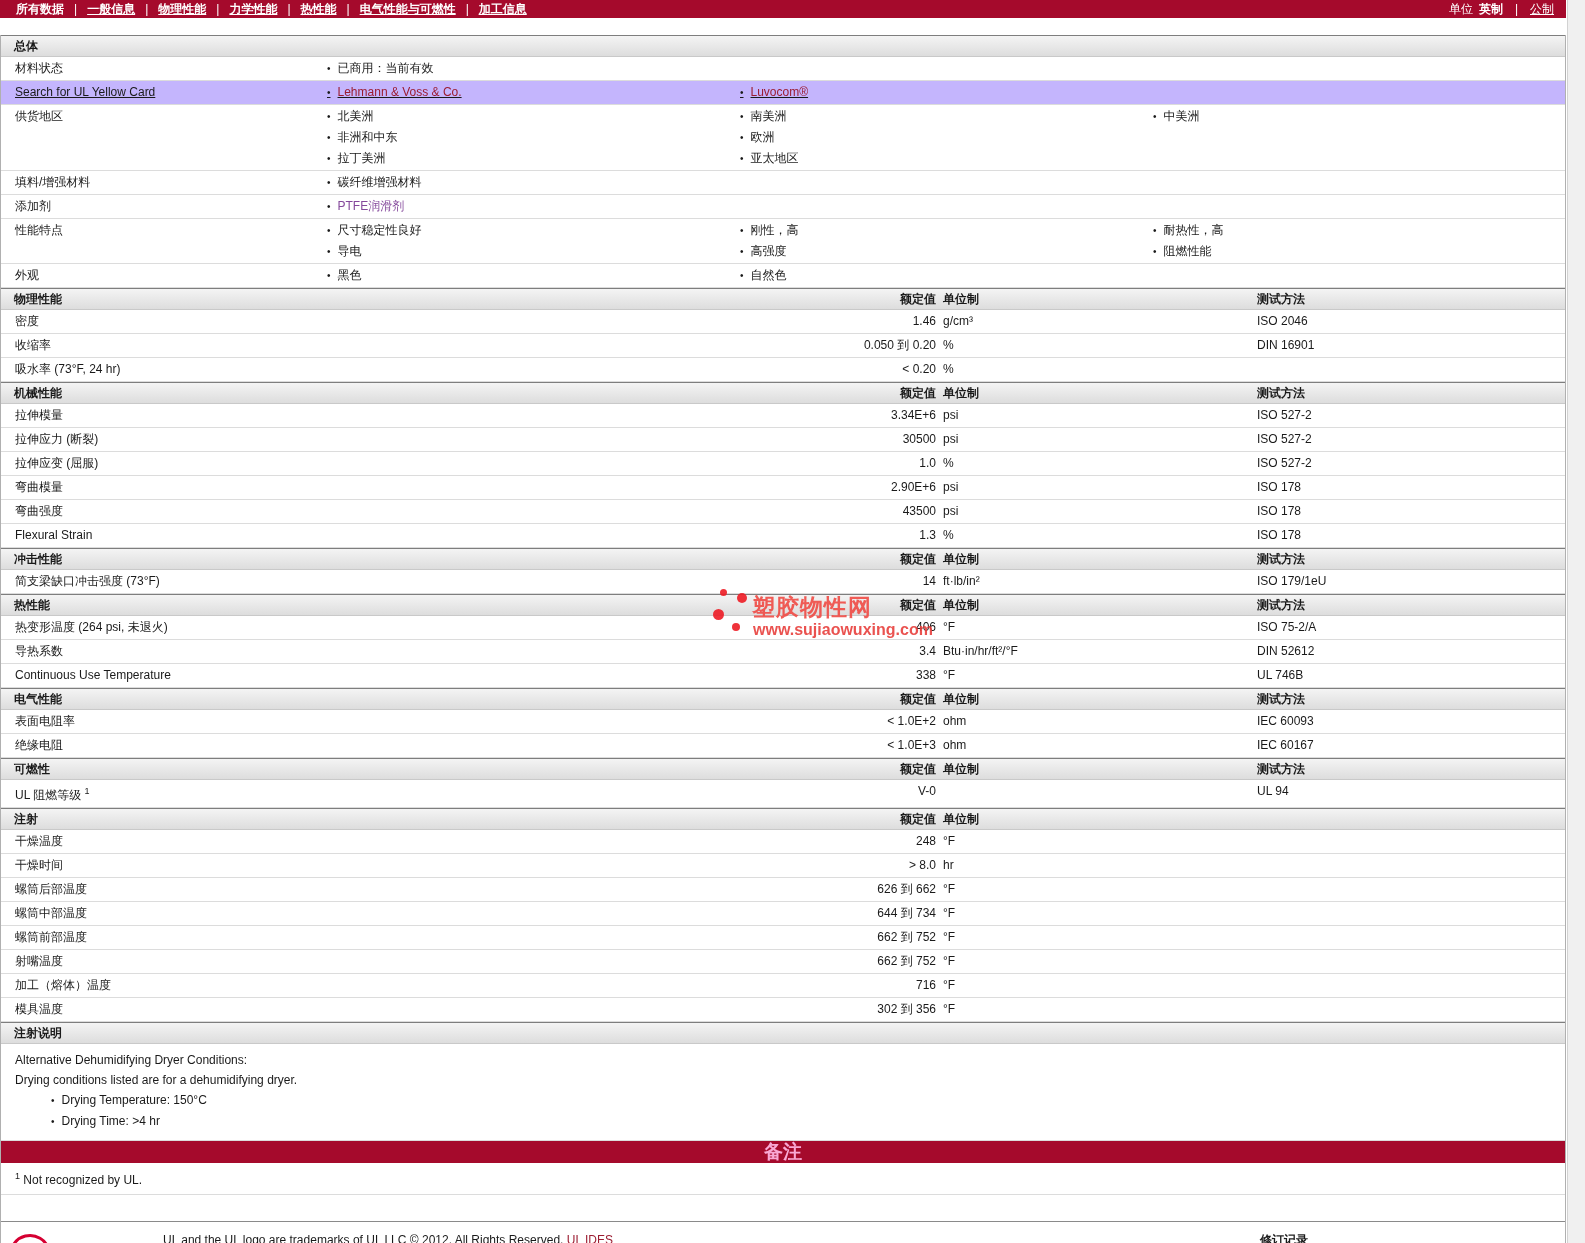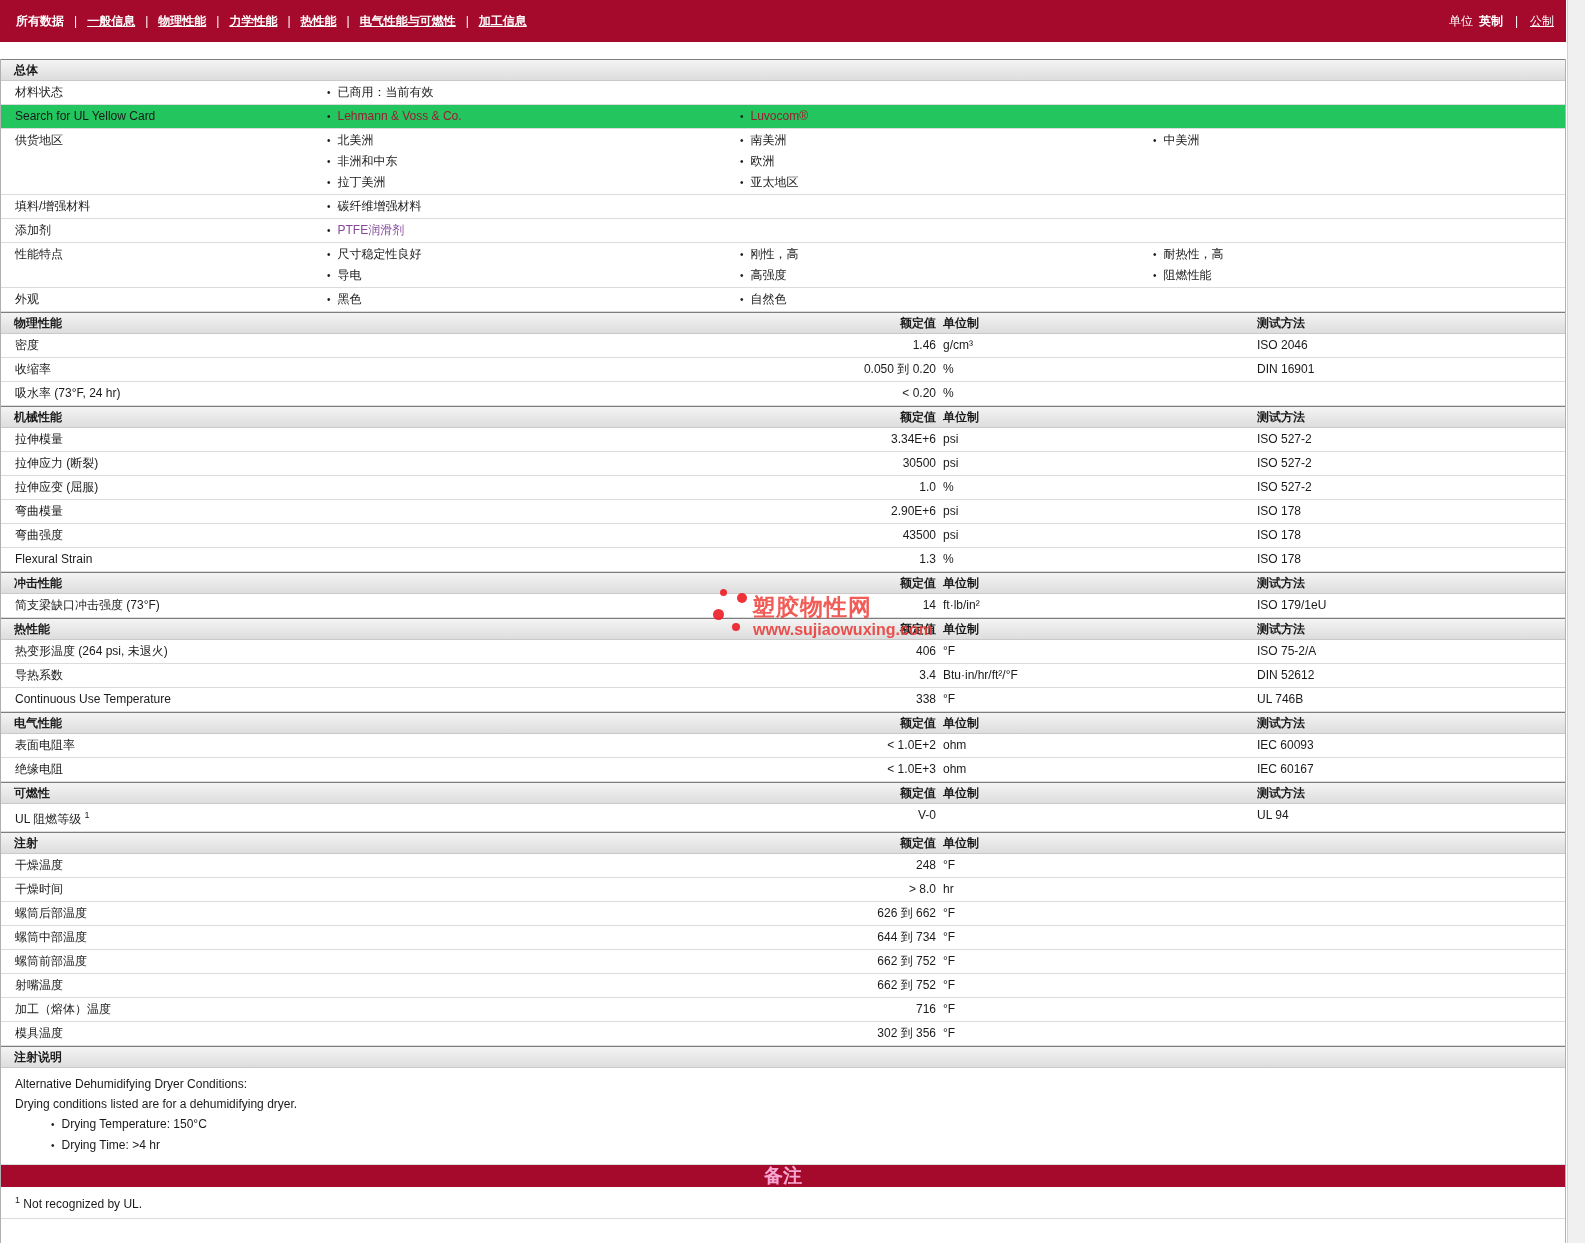--- a/index.html
+++ b/index.html
@@ -1,19 +1,19 @@
 <!DOCTYPE html>
 <html><head>
 <meta charset="utf-8">
 <style>
   html,body{margin:0;padding:0;background:#ffffff;width:1585px;height:1243px;overflow:hidden;
     font-family:"Liberation Sans","DejaVu Sans",sans-serif;font-size:12px;color:#1a1a1a;}
   .page{width:1566px;position:relative;}
   
-  .topnav{background:#A50A2C;height:42px;display:flex;align-items:center;justify-content:space-between;
+  .topnav{background:#A50A2C;height:18px;display:flex;align-items:center;justify-content:space-between;
     padding:0 12px;box-sizing:border-box;color:#fff;}
   .nav-left{display:flex;align-items:center;}
   .nav-item{color:#fff;margin:0 4px;cursor:pointer;text-decoration:underline;font-weight:bold;}
   .nav-item.active{font-weight:bold;text-decoration:none;}
   .nav-sep{color:#fff;margin:0 6px;}
   .nav-right{display:flex;align-items:center;gap:6px;}
   .unit-label{color:#fff;}
   .unit-active{font-weight:bold;}
   .unit-link{color:#fff;text-decoration:underline;cursor:pointer;}
   
@@ -27,21 +27,21 @@
   .cell.val{text-align:right;}
   .cell.unit{padding-left:7px;}
   .cell.method{padding-left:7px;}
   
   .prow{border-bottom:1px solid #dcdcdc;line-height:15px;}
   .prow>div{padding:4px 0;}
   .plabel{padding-left:14px !important;}
   sup{font-size:9px;}
   
   .orow{border-bottom:1px solid #dcdcdc;padding:1px 0;}
-  .orow.hl{background:#22c55e;}
+  .orow.hl{background:#c4b5fd;text-decoration:underline;}
   .olabel{padding-left:14px;line-height:21px;}
   .bl{line-height:21px;display:flex;align-items:baseline;}
   .bullet{padding:0 7px 0 8px;font-size:10px;}
   .link-red{color:#9B1C31;cursor:pointer;}
   .link-purple{color:#84489B;cursor:pointer;}
   
   .notes{padding:6px 0 8px 0;border-bottom:1px solid #dcdcdc;}
   .note-line{padding-left:14px;line-height:20px;}
   .note-bullet{display:flex;align-items:baseline;padding-left:42px;line-height:20px;}
   

